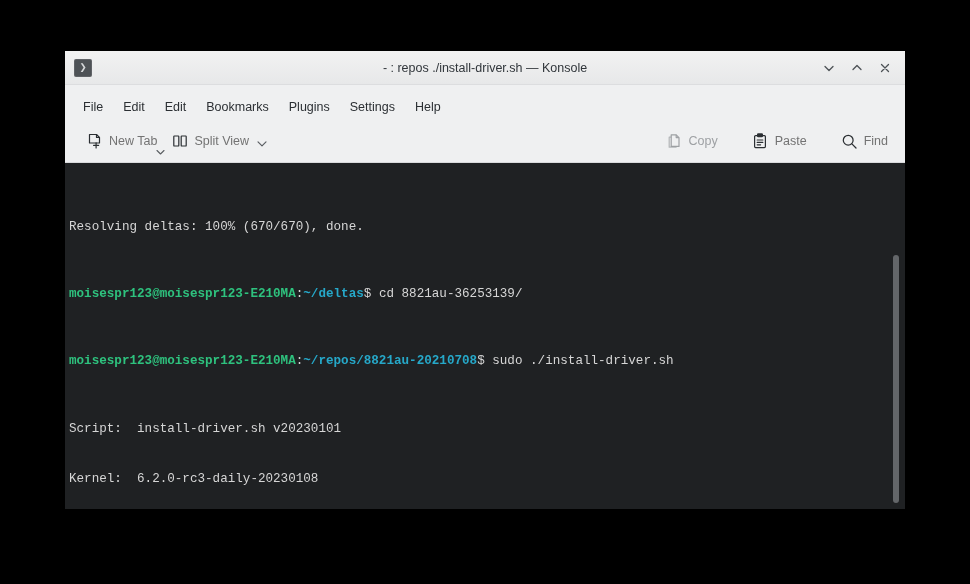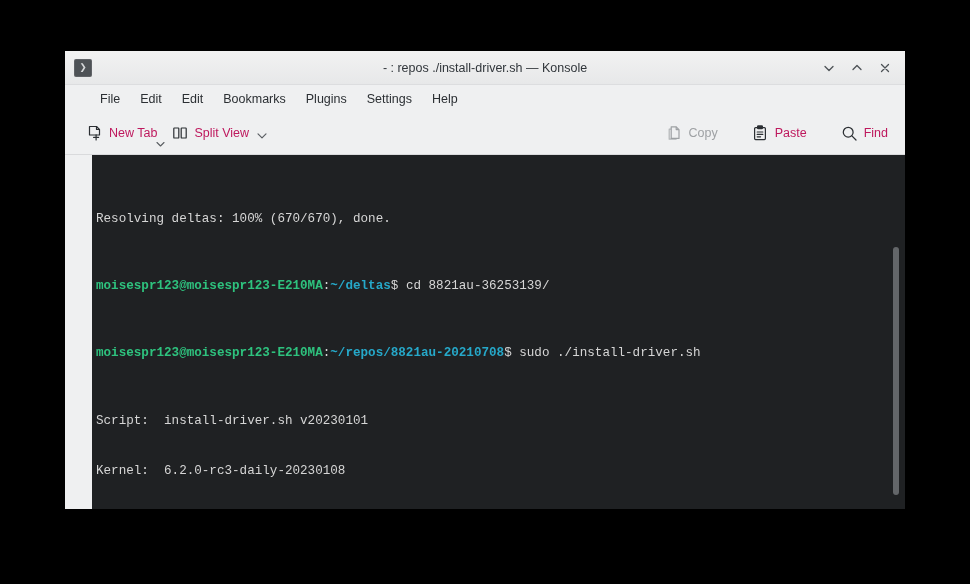--- a/index.html
+++ b/index.html
@@ -81,21 +81,22 @@
   }
   .wctl svg { display: block; }
 
   
   #menubar {
     height: 27px;
     flex: 0 0 27px;
     background: #eff0f1;
     display: flex;
     align-items: center;
-    padding-left: 25px;
+    padding-left: 8px;
+    margin-top: 8px;
   }
   .menu-item {
     font-size: 12.5px;
     color: #2b2f33;
     padding: 3px 10px;
     white-space: nowrap;
   }
 
   
   #toolbar {
@@ -105,21 +106,21 @@
     display: flex;
     align-items: center;
     padding: 0 10px 0 14px;
     border-bottom: 1px solid #d9dadc;
   }
   .tb-btn {
     display: flex;
     align-items: center;
     gap: 6px;
     font-size: 12.5px;
-    color: #be185d;
+    color: #737373;
     padding: 4px 7px;
     white-space: nowrap;
   }
   .tb-btn.disabled { color: #9ea1a4; }
   .tb-icon { display: flex; align-items: center; justify-content: center; width: 17px; height: 17px; }
   .tb-icon svg { display: block; }
   .tb-caret { width: 13px; height: 13px; display:flex; align-items:flex-end; justify-content:center; }
   #toolbar-right {
     margin-left: auto;
     display: flex;
@@ -129,21 +130,20 @@
   .newtab-wrap { position: relative; display:flex; align-items:center; }
   .newtab-caret { position:absolute; right: -2px; bottom: -5px; }
 
   
   #terminal {
     flex: 1 1 auto;
     background: #1f2123;
     position: relative;
     overflow: hidden;
     padding: 4px 0 0 0;
-    margin-left: 27px;
   }
   #term-text {
     font-family: "Liberation Mono", "DejaVu Sans Mono", monospace;
     font-size: 12.6px;
     line-height: 16.85px;
     color: #d6d6d6;
     white-space: pre;
     padding-left: 4px;
     margin-top: 1px;
   }

